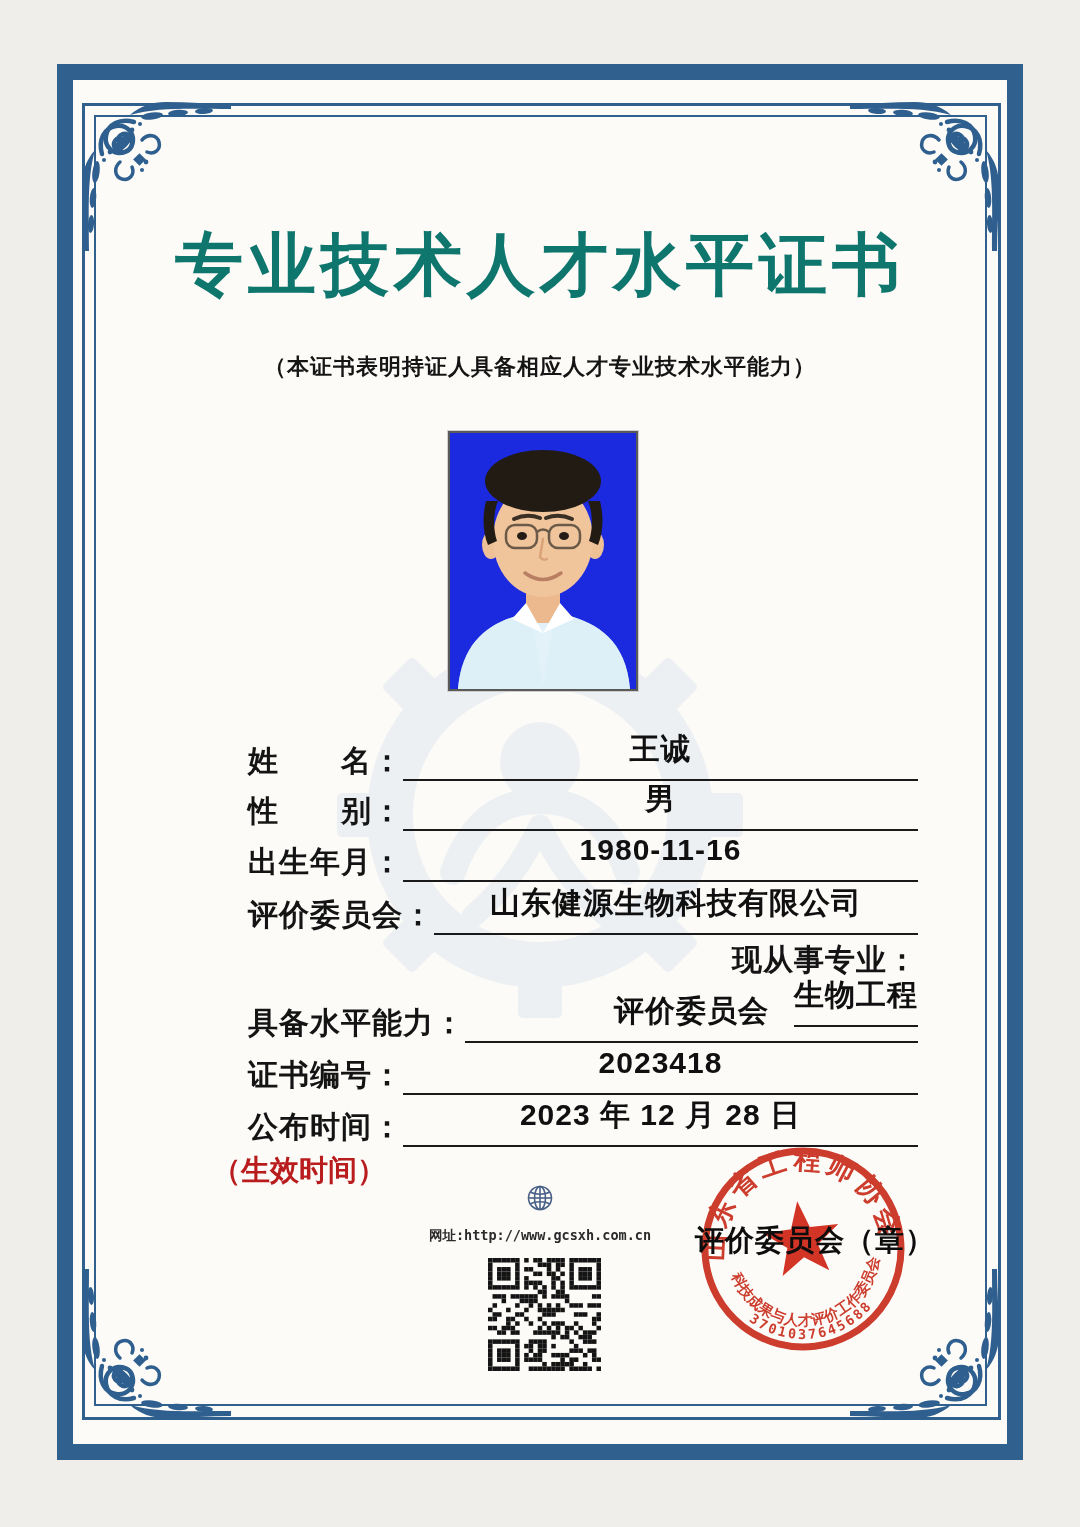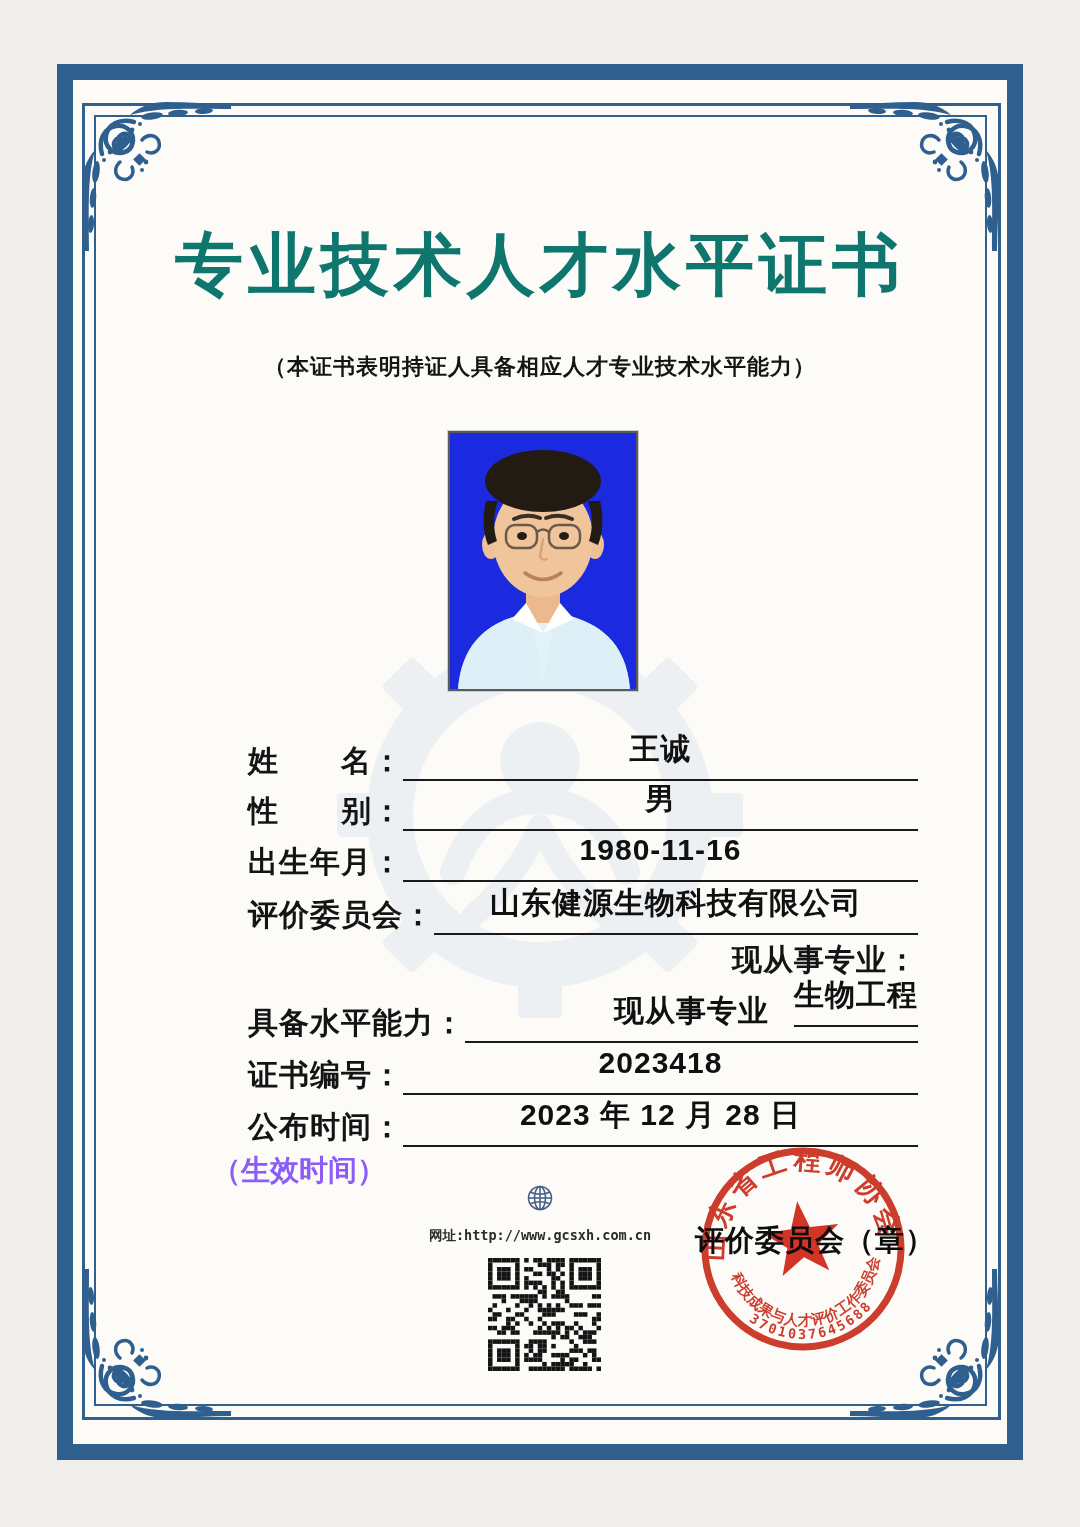--- a/index.html
+++ b/index.html
@@ -22,21 +22,21 @@
   .subtitle{position:absolute;left:0;right:0;top:352px;text-align:center;
             font-weight:700;font-size:22px;color:#151515;letter-spacing:1px;}
   .photo{position:absolute;left:448px;top:431px;width:186px;height:256px;
          border:2px solid #5a5a5a;box-shadow:0 0 0 1px #cfcfcf;background:#1b2ade;overflow:hidden;}
   .photo svg{display:block;}
   .watermark{position:absolute;left:335px;top:610px;width:410px;height:410px;opacity:.55;}
   .frow{position:absolute;left:232px;width:670px;height:44px;display:flex;align-items:flex-end;margin-left:16px;}
   .flabel{font-size:30px;font-weight:700;color:#141414;line-height:1;padding-bottom:5px;white-space:pre;letter-spacing:1px;}
   .fline{flex:1;border-bottom:2.5px solid #1a1a1a;text-align:center;}
   .fvalue{display:inline-block;font-size:30px;font-weight:600;color:#101010;line-height:1;padding-bottom:15px;letter-spacing:1px;}
-  .effective{position:absolute;left:212px;top:1151px;font-size:29px;font-weight:700;color:#8b5cf6;}
+  .effective{position:absolute;left:212px;top:1151px;font-size:29px;font-weight:700;color:#b91c1c;}
   .globe{position:absolute;left:527px;top:1185px;width:26px;height:26px;}
   .weburl{position:absolute;left:0;right:0;top:1219px;text-align:center;
           font-family:"DejaVu Sans Mono",monospace;font-weight:700;font-size:13.5px;color:#2b2b2b;margin-top:8px;}
   .qr{position:absolute;left:488px;top:1258px;width:113px;height:113px;}
   .seal{position:absolute;left:697px;top:1143px;width:212px;height:212px;transform:rotate(-7deg);opacity:.93;}
   .sealtext{position:absolute;left:695px;top:1221px;font-size:29px;font-weight:800;color:#0d0d0d;
             letter-spacing:1px;white-space:nowrap;}
 </style>
 </head>
 <body>
@@ -152,21 +152,21 @@
       <div class="frow" style="top: 891px;">
       <span class="flabel">评价委员会：</span>
         <span class="fline"><span class="fvalue">山东健源生物科技有限公司</span></span>
     </div>
       <div class="frow" style="top: 945px; flex-direction: column;">
       <span class="flabel">现从事专业：</span>
         <span class="fline"><span class="fvalue">生物工程</span></span>
     </div>
       <div class="frow" style="top: 999px;">
       <span class="flabel">具备水平能力：</span>
-        <span class="fline"><span class="fvalue">现从事专业</span></span>
+        <span class="fline"><span class="fvalue">评价委员会</span></span>
     </div>
       <div class="frow" style="top: 1051px; align-items: flex-end;">
       <span class="flabel">证书编号：</span>
         <span class="fline"><span class="fvalue">2023418</span></span>
     </div>
       <div class="frow" style="top: 1103px;">
       <span class="flabel">公布时间：</span>
         <span class="fline"><span class="fvalue">2023 年 12 月 28 日</span></span>
     </div>
     </div>

